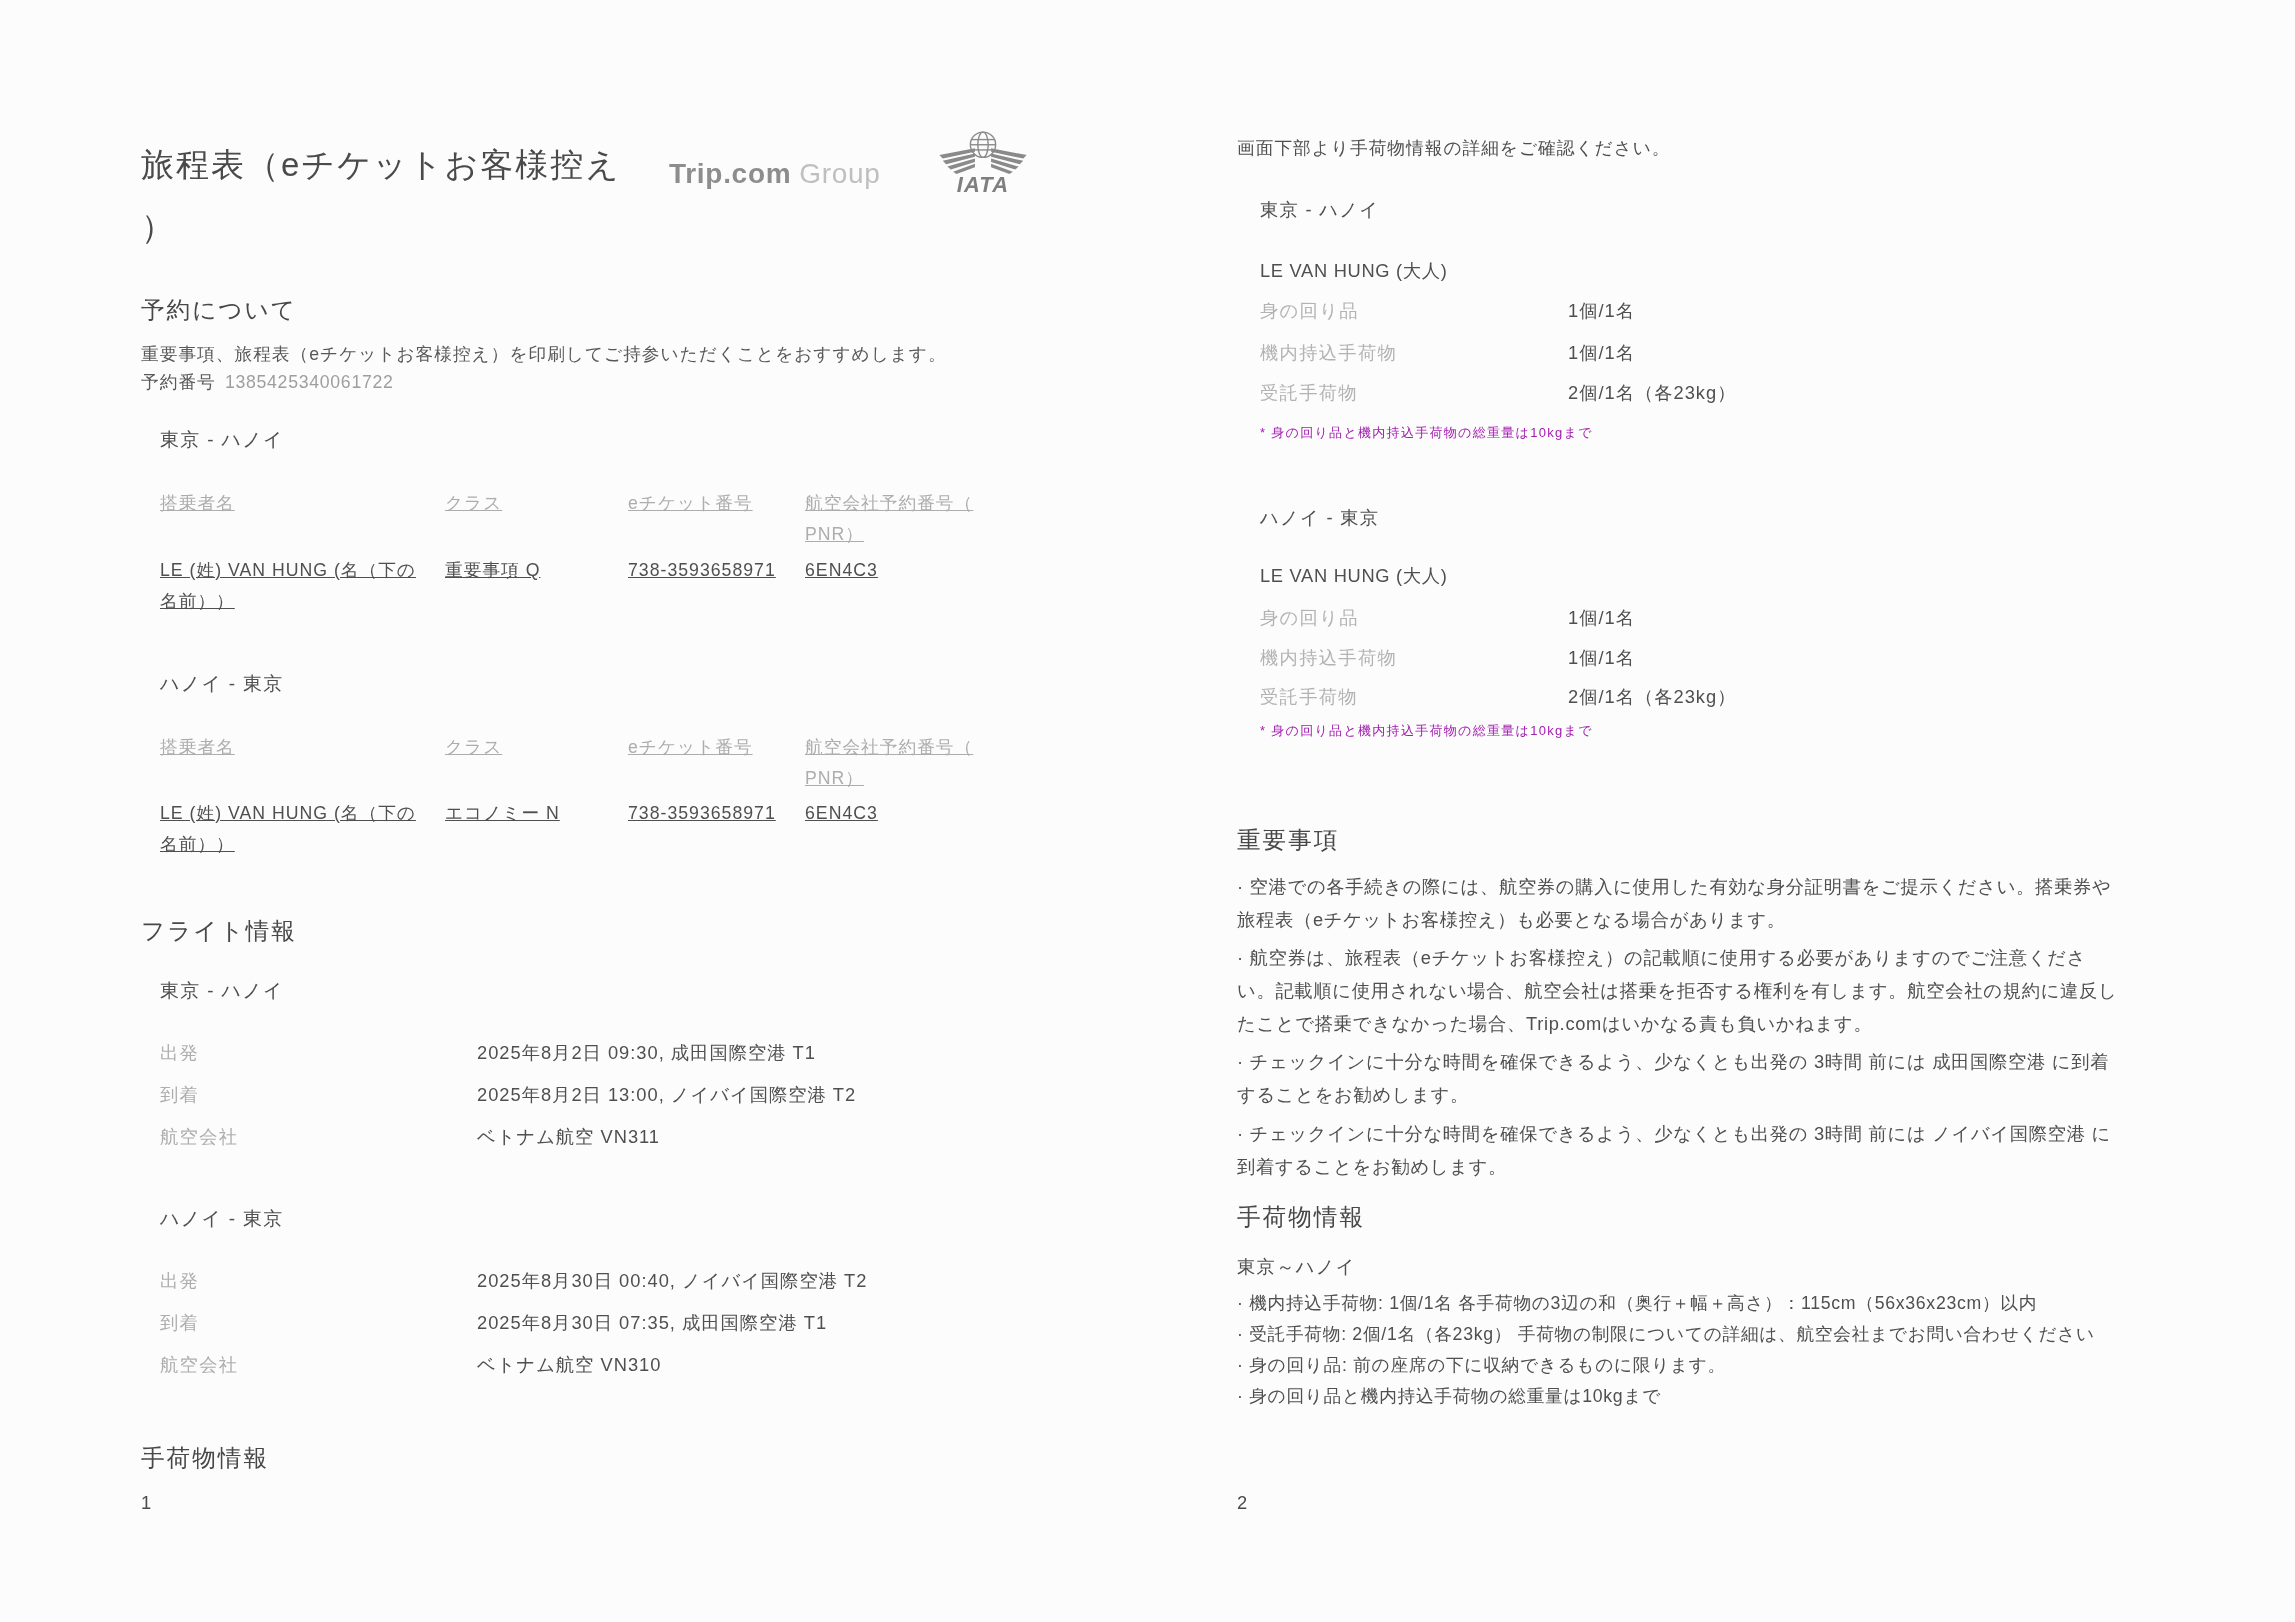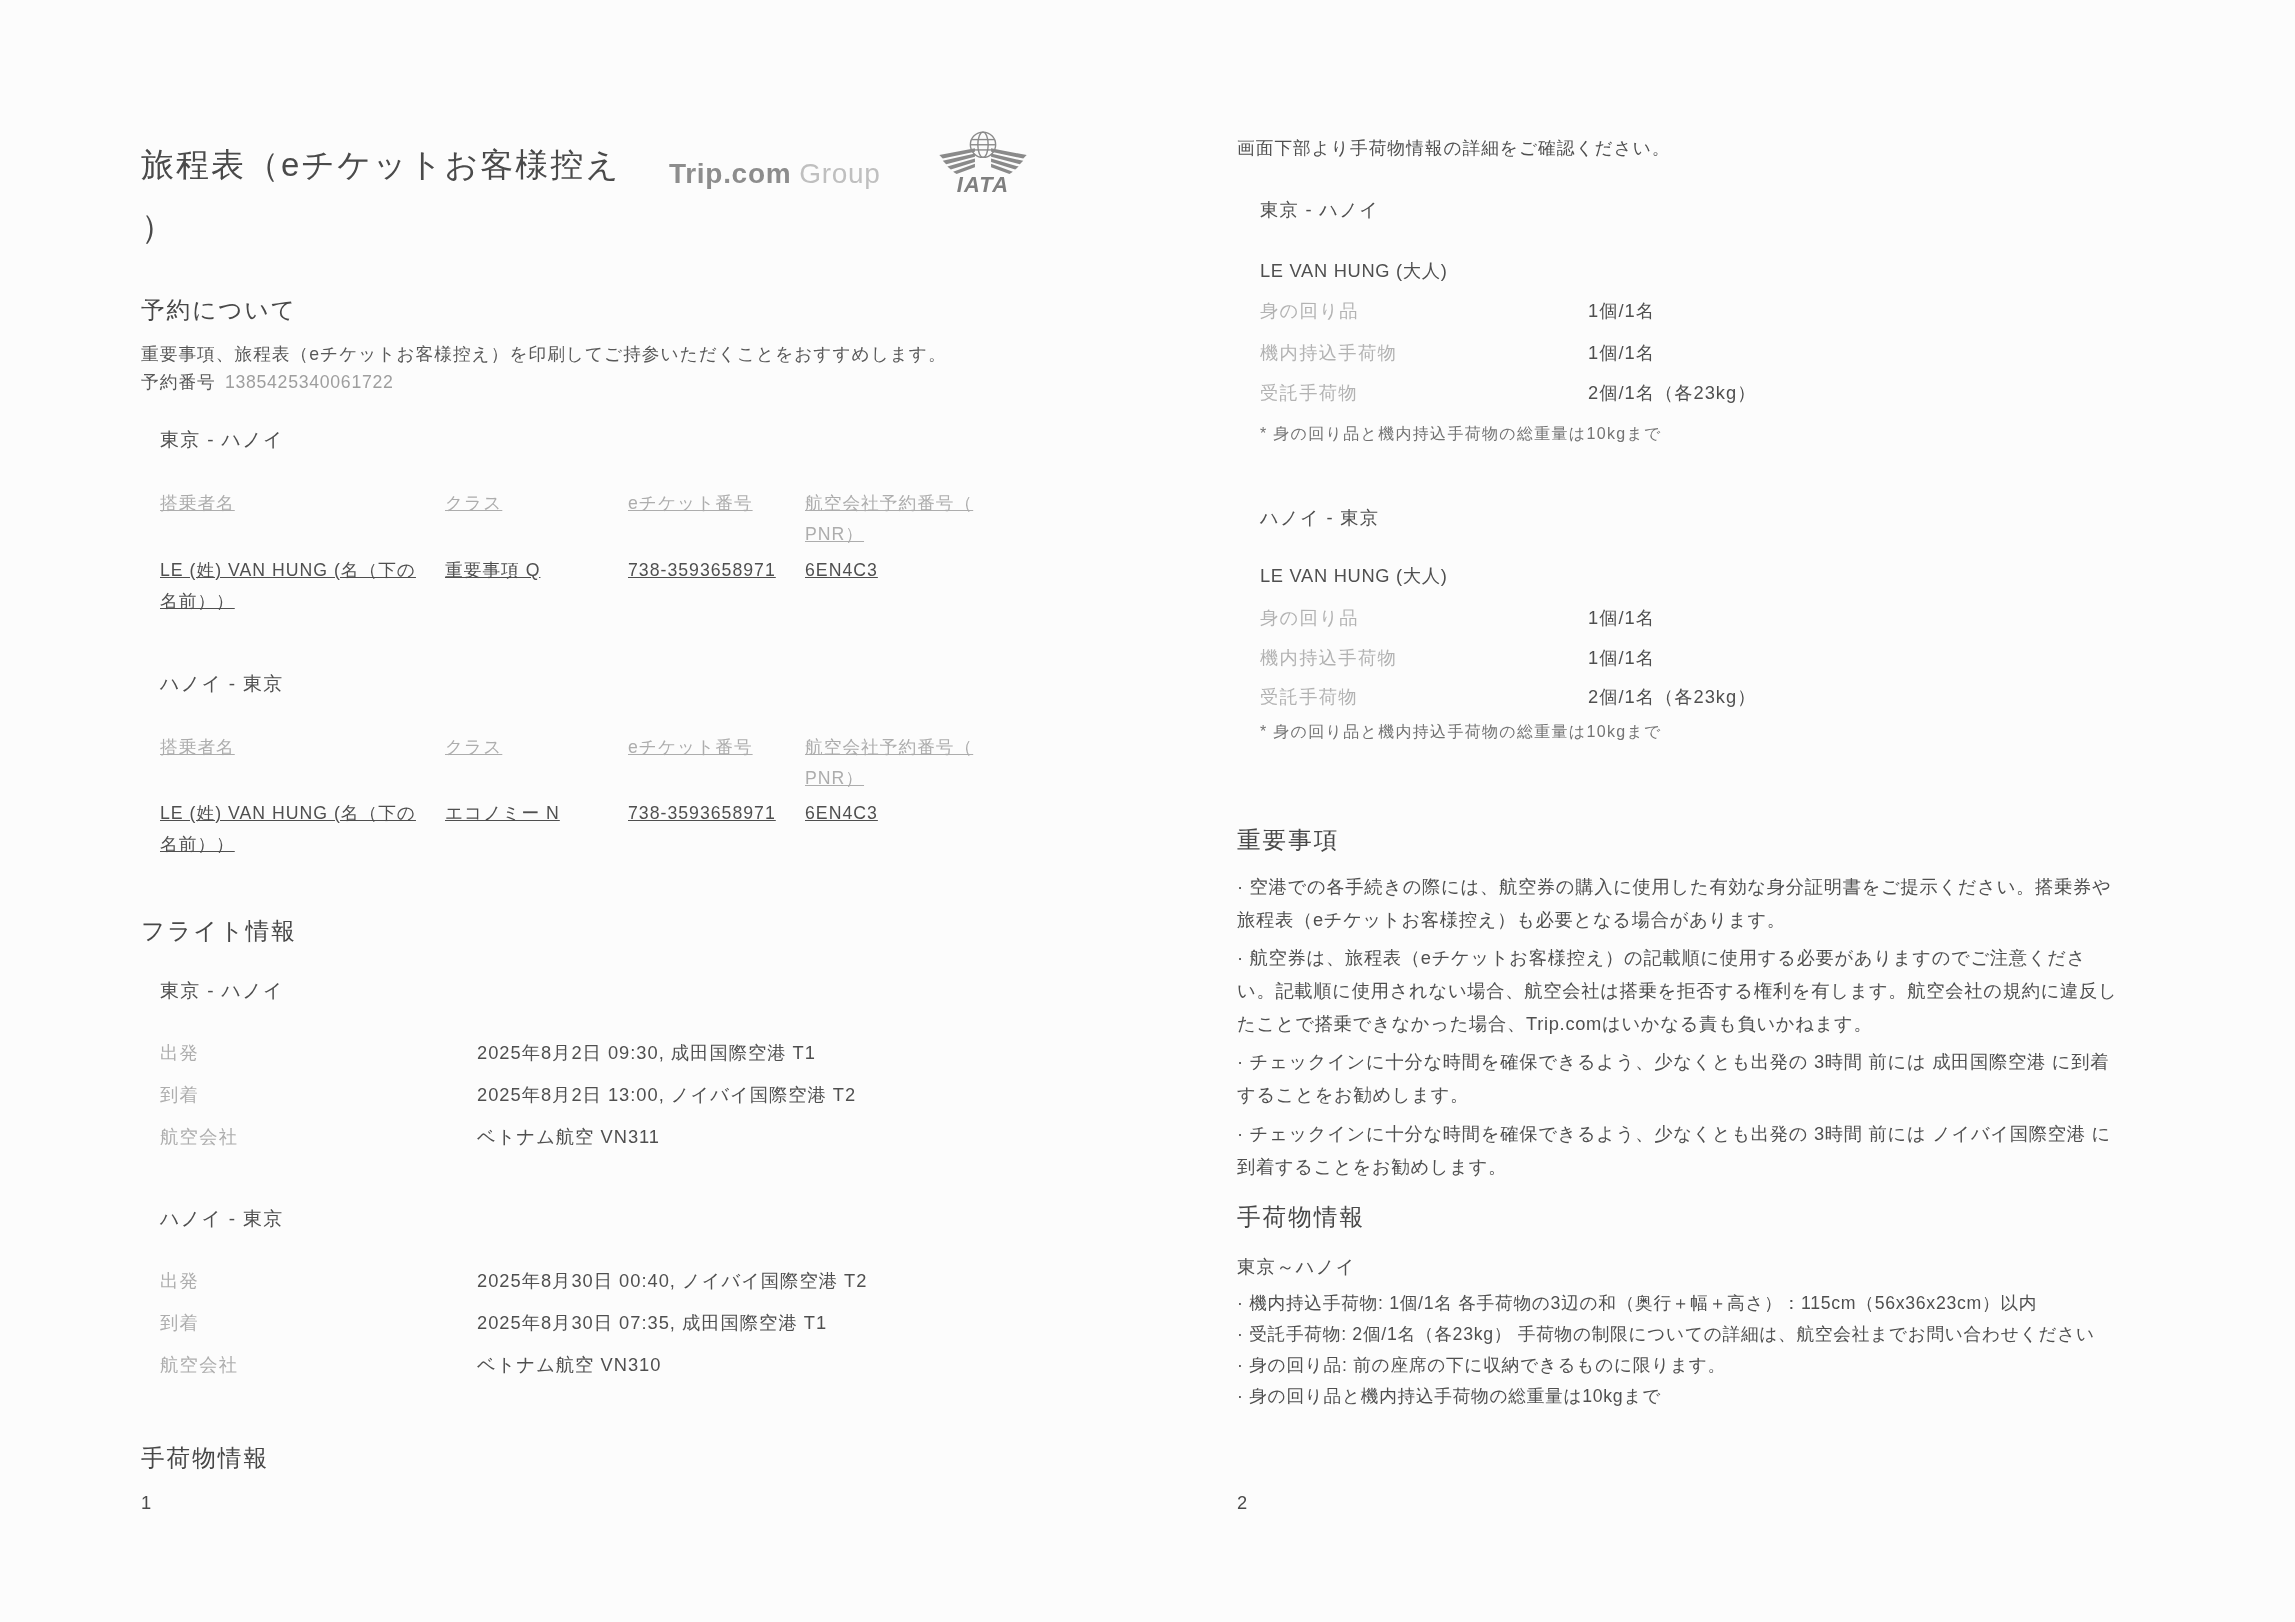--- a/index.html
+++ b/index.html
@@ -18,24 +18,24 @@
   .tbl .c1{width:285px;}
   .tbl .c2{width:183px;}
   .tbl .c3{width:177px;}
   .tbl .c4{width:169px;}
   .tbl-h{color:#adadad;}
   .tbl-r{color:#4f4f4f;}
   .pre{white-space:pre-line;}
   .frow{display:flex;font-size:18.3px;letter-spacing:1px;}
   .frow .fl{width:317px;color:#adadad;letter-spacing:1.3px;}
   .frow .fv{color:#4f4f4f;}
-  .brow{display:flex;font-size:18.3px;letter-spacing:1px;gap:20px;}
+  .brow{display:flex;font-size:18.3px;letter-spacing:1px;}
   .brow .bl{width:308px;color:#b3b3b3;letter-spacing:1.3px;}
   .brow .bv{color:#4f4f4f;}
-  .note{font-size:16px;color:#737373;letter-spacing:1.3px;}
+  .note{font-size:13px;color:#a21caf;letter-spacing:1.3px;}
   .pass{font-size:18.3px;color:#4f4f4f;letter-spacing:0.7px;}
   .imp{width:883px;font-size:18.3px;line-height:33px;letter-spacing:0.7px;color:#4f4f4f;}
   .imp p{margin:0 0 5.2px 0;}
   .bgi{width:929px;font-size:17.7px;line-height:31px;letter-spacing:0.7px;color:#4f4f4f;}
   .bgi p{margin:0;}
   .pgnum{font-size:18.3px;color:#4a4a4a;}
 </style>
 </head>
 <body>
 

